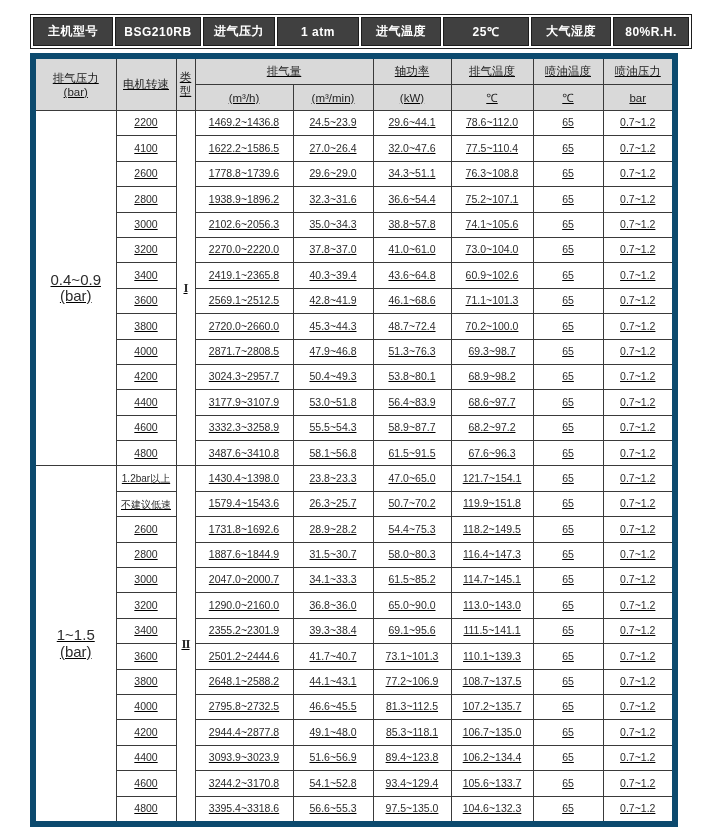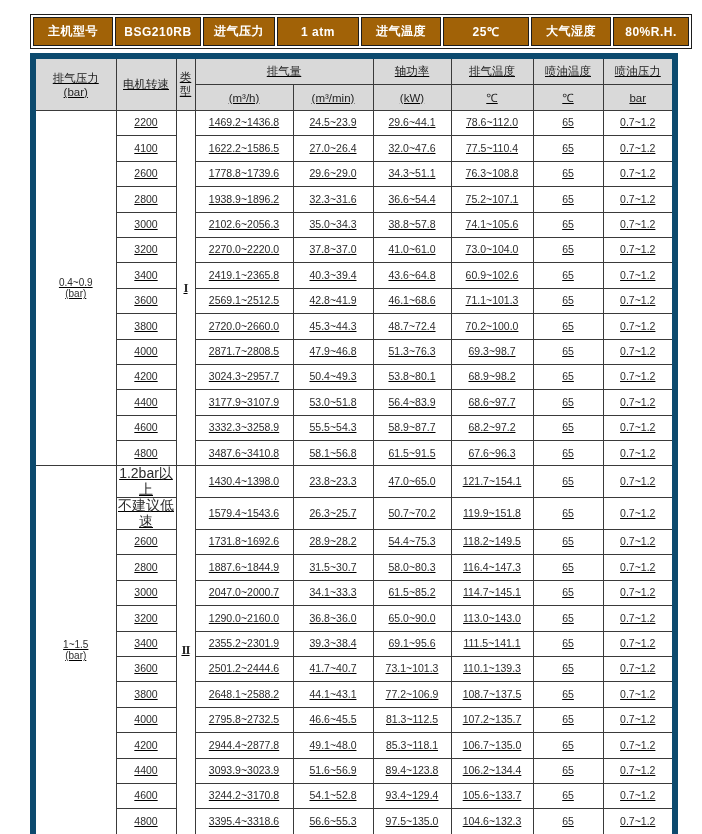--- a/index.html
+++ b/index.html
@@ -16,21 +16,21 @@
     border-collapse: separate;
     border-spacing: 2px;
     margin: 14px 0 0 30px;
     width: 642px;
     table-layout: fixed;
     border: 1px solid #1d1d1d;
     background: #ffffff;
   }
   table.banner td {
     border: 1px solid #1d1d1d;
-    background: #a16207;
+    background: #404040;
     color: #ffffff;
     font-size: 12px;
     font-weight: bold;
     text-align: center;
     vertical-align: middle;
     height: 27px;
     padding: 0;
     letter-spacing: 0.5px;
     overflow: hidden;
   }
@@ -60,23 +60,23 @@
   table.spec tbody td, table.spec tbody th {
     background: #ffffff;
     color: #2c2c2c;
     font-size: 10.5px;
     font-weight: normal;
     height: 24.4px;
     line-height: 1.1;
   }
   .pre { white-space: pre-line; }
   .wrap-vert { word-break: break-all; line-height: 1.15; font-size: 11px; }
-  table.spec tbody th.pressure-cell { font-size: 10px; }
+  table.spec tbody th.pressure-cell { font-size: 15px; }
   table.spec tbody th.type-cell { font-weight: bold; font-size: 13px; font-family: "Liberation Serif", serif; letter-spacing: -1px; }
-  table.spec tbody td.speed-note { font-size: 14px; }
+  table.spec tbody td.speed-note { font-size: 10px; }
 </style>
 </head>
 <body>
 
 <table class="banner">
   <colgroup>
     <col style="width:80px">
       <col style="width:86px">
       <col style="width:72px">
       <col style="width:82px">

